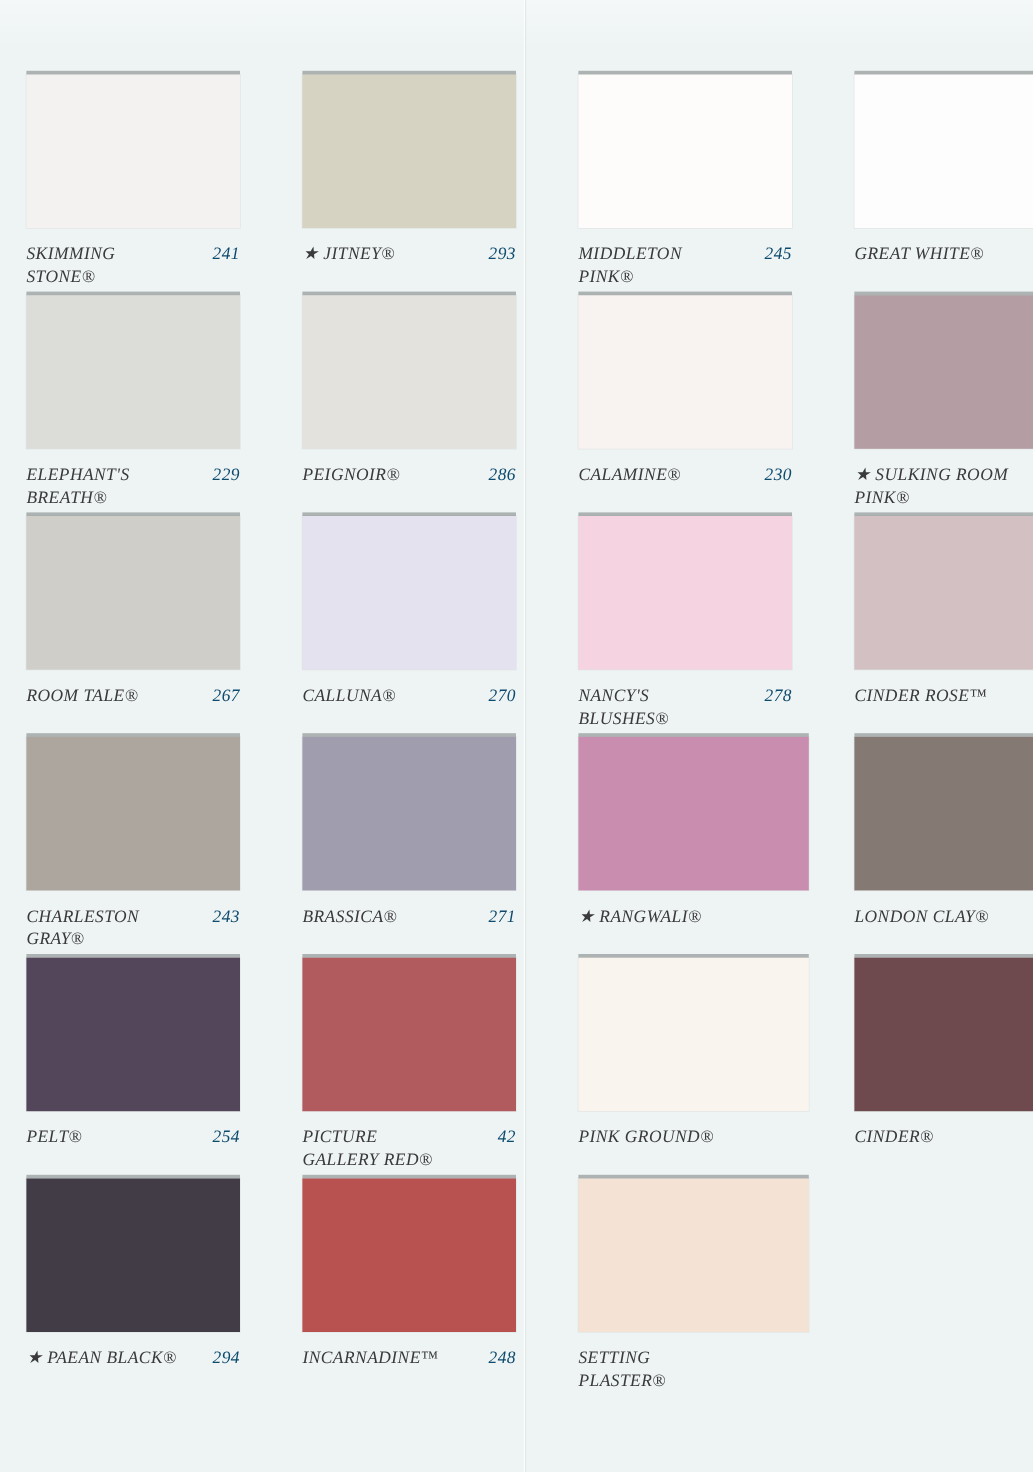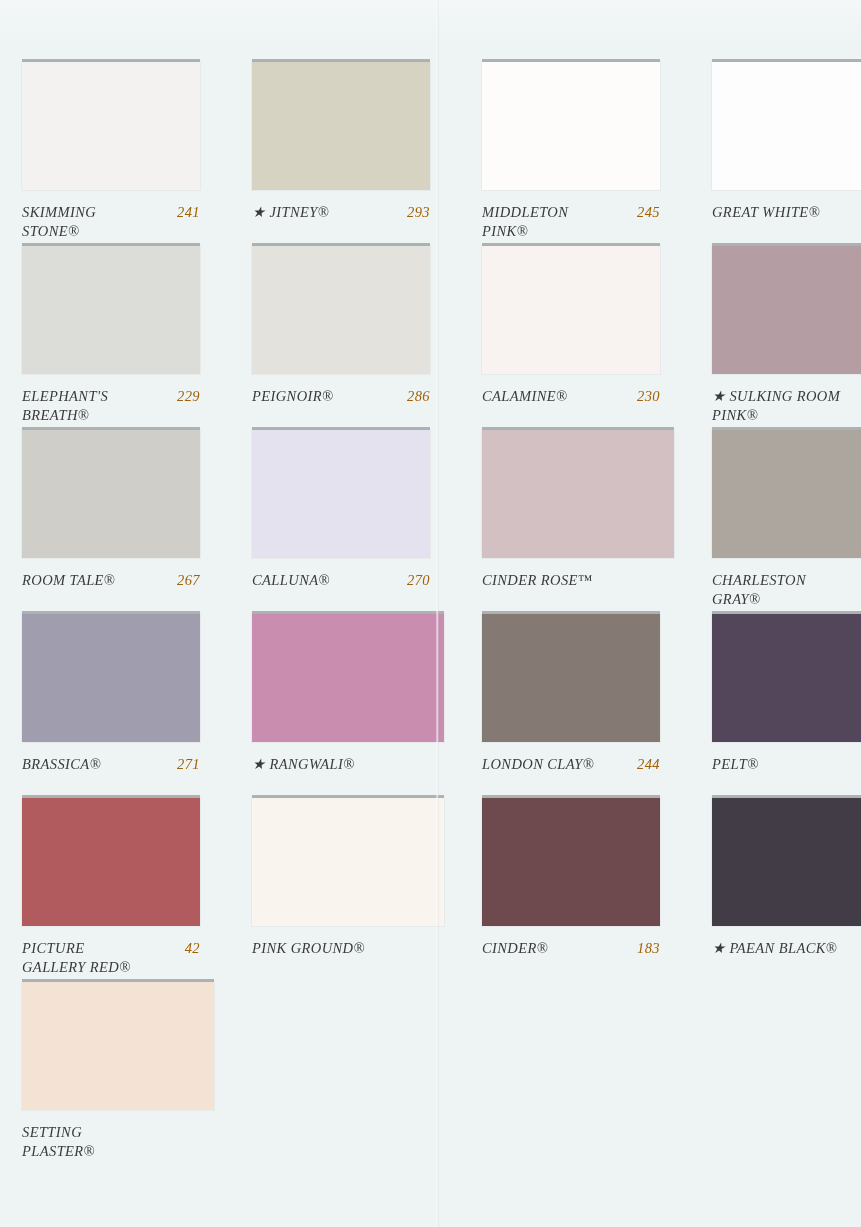--- a/index.html
+++ b/index.html
@@ -91,21 +91,21 @@
     color: #3a3a3c;
   }
   .cname {
     flex: 1 1 auto;
     padding-right: 6px;
     white-space: pre-line;
   }
   .cnum {
     flex: 0 0 auto;
     text-align: center;
-    color: #a16207;
+    color: #0c4a6e;
   }
 
   
   .col4 .swatch { width: 192px; }
   .col4 .caption { width: 192px; }
 </style>
 </head>
 <body>
 
 <div class="top-edge"></div>
@@ -182,20 +182,28 @@
         <span class="cnum">267</span>
       </div>
     </div>
     <div class="cell">
       <div class="swatch" style="background: rgb(228, 226, 238);"></div>
       <div class="caption">
         <span class="cname">CALLUNA®</span>
         <span class="cnum">270</span>
       </div>
     </div>
+    <div class="cell">
+      <div class="swatch" style="background: rgb(246, 211, 224);"></div>
+      <div class="caption">
+        <span class="cname">NANCY'S
+BLUSHES®</span>
+        <span class="cnum">278</span>
+      </div>
+    </div>
     <div class="cell col4">
       <div class="swatch" style="background: rgb(211, 192, 194);"></div>
       <div class="caption">
         <span class="cname">CINDER ROSE™</span>
 
       </div>
     </div>
 
     <div class="cell">
       <div class="swatch" style="background: rgb(172, 166, 158);"></div>
@@ -257,20 +265,27 @@
         <span class="cnum">183</span>
       </div>
     </div>
     <div class="cell">
       <div class="swatch" style="background: rgb(65, 60, 70);"></div>
       <div class="caption">
         <span class="cname">★ PAEAN BLACK®</span>
         <span class="cnum">294</span>
       </div>
     </div>
+    <div class="cell">
+      <div class="swatch" style="background: rgb(184, 82, 80);"></div>
+      <div class="caption">
+        <span class="cname">INCARNADINE™</span>
+        <span class="cnum">248</span>
+      </div>
+    </div>
     <div class="cell col4">
       <div class="swatch" style="background: rgb(244, 227, 213);"></div>
       <div class="caption">
         <span class="cname">SETTING
 PLASTER®</span>
 
       </div>
     </div>
 
   </div>

